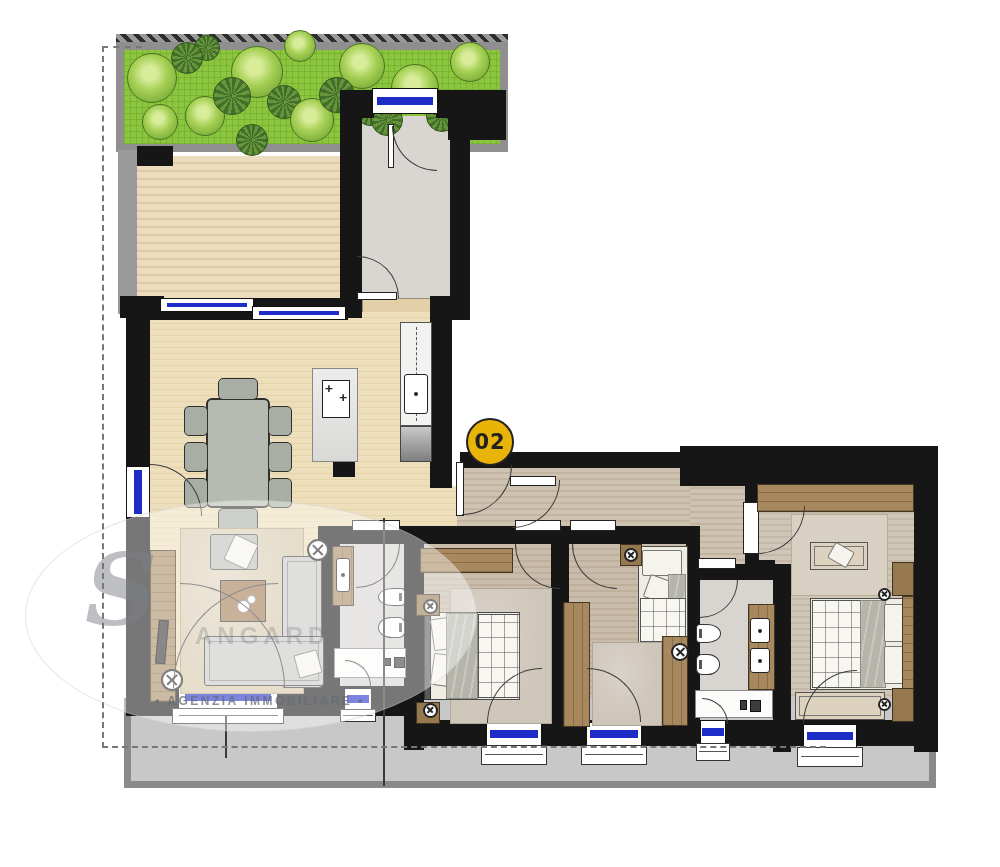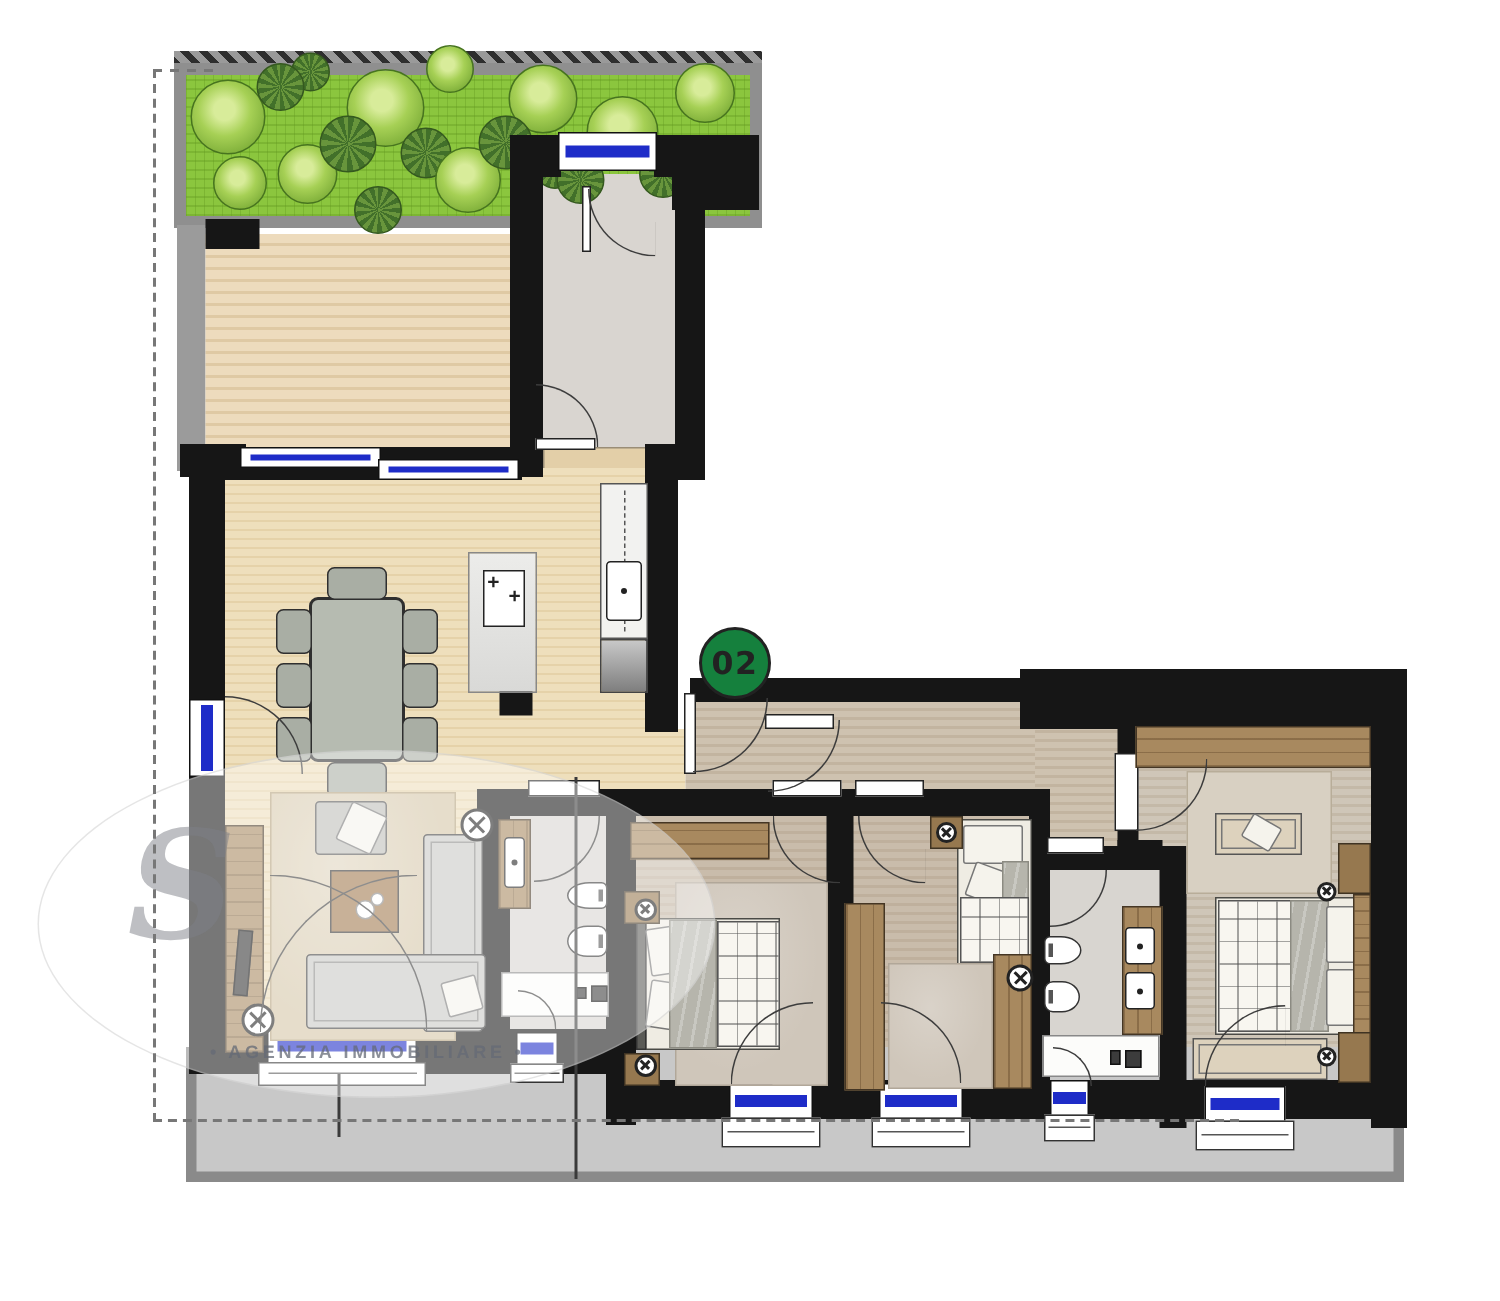--- a/index.html
+++ b/index.html
@@ -83,41 +83,42 @@
   .control{background:#3c3c3c;border:1px solid #111;}
   .lamp{background:#fff;border:2px solid #222;border-radius:50%;}
   .lamp::before,.lamp::after{content:"";position:absolute;left:12%;right:12%;top:calc(50% - 1px);height:1.5px;background:#222;}
   .lamp::before{transform:rotate(45deg);} .lamp::after{transform:rotate(-45deg);}
   
   .tree-round{border-radius:50%;border:1.5px solid #47741f;
      background:radial-gradient(circle at 45% 40%,#d8ec9a 0 18%,#a6d055 45%,#82b23c 75%,#6a9a30);}
   .tree-spiky{border-radius:50%;border:1px solid #35591f;background-color:#4c7a2a;
      background-image:repeating-conic-gradient(#42702a 0 14deg,#68953c 14deg 28deg);}
   
-  .unit-badge{position:absolute;background:#15803d;border:2.5px solid #222;border-radius:50%;
+  .unit-badge{position:absolute;background:#eab308;border:2.5px solid #222;border-radius:50%;
      display:flex;align-items:center;justify-content:center;z-index:30;
      font:700 21px "DejaVu Sans",sans-serif;color:#222;letter-spacing:1px;}
   .wm-ellipse{position:absolute;left:25px;top:500px;width:450px;height:230px;border-radius:50%;
      background:rgba(255,255,255,.42);border:1px solid rgba(190,190,190,.4);z-index:40;}
   .wm-s{position:absolute;left:85px;top:540px;font:italic 700 100px "DejaVu Serif",serif;
      color:rgba(125,128,136,.5);z-index:41;line-height:1;}
   .wm-rest{position:absolute;left:178px;top:582px;font:700 30px "Liberation Sans",sans-serif;
      letter-spacing:7px;color:rgba(120,124,132,.45);z-index:41;}
   .wm-line2{position:absolute;left:195px;top:622px;font:700 24px "Liberation Sans",sans-serif;
      letter-spacing:5px;color:rgba(120,124,132,.3);filter:blur(.7px);z-index:41;}
-  .wm-tagline{position:absolute;left:140px;top:694px;width:240px;text-align:left;
+  .wm-tagline{position:absolute;left:140px;top:694px;width:240px;text-align:center;
      font:600 12px "Liberation Sans",sans-serif;letter-spacing:2.5px;color:rgba(100,106,118,.75);z-index:41;}
 </style>
 </head>
 <body>
 
 <div id="plan">
   <div class="unit-badge" id="unit-badge" style="left: 466px; top: 418px; width: 44px; height: 44px;">02</div>
   <div class="wm-ellipse"></div>
   <div class="wm-s">S</div>
+  <div class="wm-line2">ANGARD</div>
   <div class="wm-tagline">• AGENZIA IMMOBILIARE •</div>
 <div class="abs hatch" style="left: 116px; top: 34px; width: 392px; height: 9px;"></div>
     <div class="abs garden" style="left: 116px; top: 42px; width: 392px; height: 110px;"></div>
     <div class="abs gray-strip" style="left: 118px; top: 150px; width: 19px; height: 164px;"></div>
     <div class="abs floor-deck" style="left: 137px; top: 156px; width: 203px; height: 146px;"></div>
     <div class="abs floor-entry" style="left: 362px; top: 116px; width: 88px; height: 186px;"></div>
     <div class="abs step" style="left: 362px; top: 298px; width: 88px; height: 16px;"></div>
     <div class="abs floor-living" style="left: 150px; top: 312px; width: 280px; height: 398px;"></div>
     <div class="abs floor-living" style="left: 430px; top: 486px; width: 27px; height: 60px;"></div>
     <div class="abs floor-hall" style="left: 457px; top: 462px; width: 290px; height: 84px;"></div>

